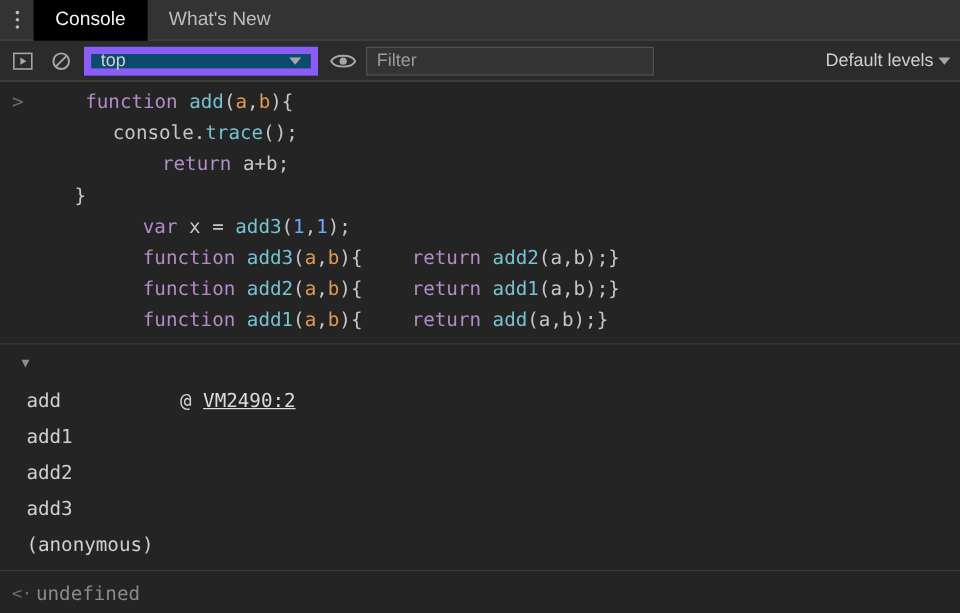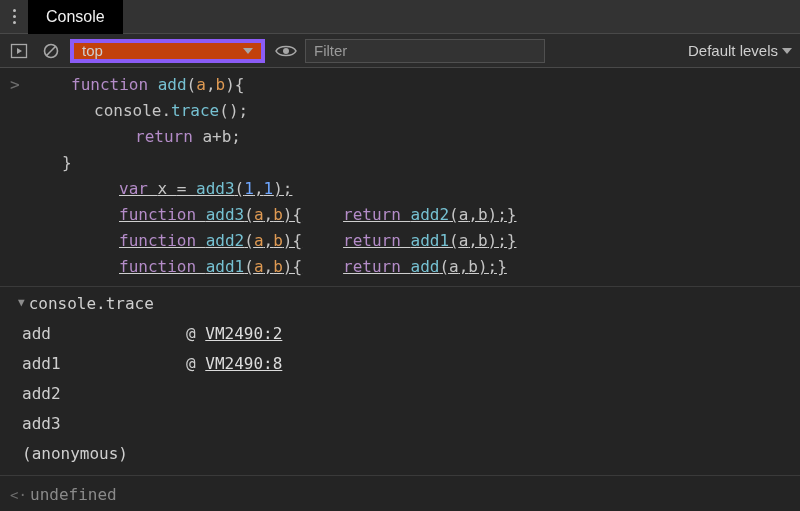--- a/index.html
+++ b/index.html
@@ -51,22 +51,22 @@
     gap: 6px;
   }
   .icon-box {
     width: 26px; height: 26px;
     display: flex; align-items: center; justify-content: center;
     cursor: pointer;
   }
   .context-select {
     flex: 0 0 195px;
     height: 24px;
-    background: #c2410c;
-    border: 4px solid #8b5cf6;
+    background: #0c4a6e;
+    border: 6px solid #8b5cf6;
     display: flex; align-items: center; justify-content: space-between;
     padding: 0 8px;
     font-size: 15px;
     color: #cfcfcf;
     cursor: pointer;
   }
   .eye-box { margin-left: 2px; }
   .filter-input {
     flex: 0 0 240px;
     height: 24px;
@@ -111,49 +111,52 @@
   .brk  { color: #c5c5c5; }
   .par  { color: #df9a53; }           
   .id   { color: #c5c5c5; }
   .prop { color: #76c1d2; }
   .num  { color: #6fa7ff; }
   .op   { color: #c5c5c5; }
 
   .code-line { padding-left: 0; }
   .code-line.ind1 { padding-left: 64px; }
   .code-line.ind2 { padding-left: 32px; }
-  .code-line.ind-sub { padding-left: 48px; text-decoration: underline; }
+  .code-line.ind-sub { padding-left: 48px; }
 
   
   .trace-block { padding: 2px 6px 6px 18px; border-bottom: 1px solid #3a3a3a; font-family: Menlo, Consolas, monospace; font-size:16px; line-height:30px;}
   .trace-head { display:flex; align-items:center; color:#cfcfcf; }
   .tri { display:inline-block; margin-right:4px; color:#8d8d8d; font-size:11px; transform: translateY(-1px);}
   .trace-table { margin-left: 4px; }
   .trace-row { display:flex; }
   .trace-fn { width: 128px; color:#cfcfcf;}
-  .trace-at { color:#cfcfcf;margin-left:36px; }
+  .trace-at { color:#cfcfcf; }
   .trace-link { color:#dcdcdc; text-decoration: underline; cursor:pointer;}
 
   
   .ret-row { display:flex; padding: 6px 6px 6px 10px; font-family: Menlo, Consolas, monospace; font-size:16px; color:#8a8a8a; border-bottom:1px solid #3a3a3a;}
   .ret-row .gutter { color:#6e6e6e; font-size:14px; }
 
   svg { display:block; }
 </style>
 </head>
 <body>
 
 <div class="tabs">
   <div class="kebab">
     <span></span>
       <span></span>
       <span></span>
   </div>
   <div class="tab active">
     <span>Console</span>
+  </div>
+  <div class="tab">
+    <span>What's New</span>
   </div>
 </div>
 
 <div class="toolbar">
   <div class="icon-box">
     <svg width="18" height="18" viewBox="0 0 18 18">
       <rect x="1.5" y="2.5" width="15" height="13" fill="none" stroke="#a7a7a7" stroke-width="1.3"></rect>
       <polygon points="7,6 7,12 12,9" fill="#a7a7a7"></polygon>
     </svg>
   </div>
@@ -190,30 +193,28 @@
 <div class="console">
 
   <div class="msg-row">
     <div class="gutter">&gt;</div>
     <div class="msg-body" id="code-body"><div class="code-line "><span class="kw">function </span><span class="fn">add</span><span class="brk">(</span><span class="par">a</span><span class="brk">,</span><span class="par">b</span><span class="brk">){</span></div><div class="code-line ind1"><span class="id">console</span><span class="op">.</span><span class="prop">trace</span><span class="brk">();</span></div><div class="code-line ind1"><span class="kw">return </span><span class="id">a</span><span class="op">+</span><span class="id">b</span><span class="brk">;</span></div><div class="code-line ind2"><span class="brk">}</span></div><div class="code-line ind-sub"><span class="kw">var </span><span class="id">x </span><span class="op">= </span><span class="fn">add3</span><span class="brk">(</span><span class="num">1</span><span class="brk">,</span><span class="num">1</span><span class="brk">);</span></div><div class="code-line ind-sub"><span class="kw">function </span><span class="fn">add3</span><span class="brk">(</span><span class="par">a</span><span class="brk">,</span><span class="par">b</span><span class="brk">){</span><span class="kw">return </span><span class="fn">add2</span><span class="brk">(</span><span class="id">a</span><span class="brk">,</span><span class="id">b</span><span class="brk">);}</span></div><div class="code-line ind-sub"><span class="kw">function </span><span class="fn">add2</span><span class="brk">(</span><span class="par">a</span><span class="brk">,</span><span class="par">b</span><span class="brk">){</span><span class="kw">return </span><span class="fn">add1</span><span class="brk">(</span><span class="id">a</span><span class="brk">,</span><span class="id">b</span><span class="brk">);}</span></div><div class="code-line ind-sub"><span class="kw">function </span><span class="fn">add1</span><span class="brk">(</span><span class="par">a</span><span class="brk">,</span><span class="par">b</span><span class="brk">){</span><span class="kw">return </span><span class="fn">add</span><span class="brk">(</span><span class="id">a</span><span class="brk">,</span><span class="id">b</span><span class="brk">);}</span></div></div>
   </div>
 
   <div class="trace-block">
     <div class="trace-head">
       <span class="tri">▼</span>
-      <span>console.trace</span>
     </div>
     <div class="trace-table" id="trace-table">
         <div class="trace-row">
           <div class="trace-fn">add</div>
           <div class="trace-at">@ <span class="trace-link">VM2490:2</span></div>
         </div>
         <div class="trace-row">
           <div class="trace-fn">add1</div>
-          <div class="trace-at">@ <span class="trace-link">VM2490:8</span></div>
         </div>
         <div class="trace-row">
           <div class="trace-fn">add2</div>
         </div>
         <div class="trace-row">
           <div class="trace-fn">add3</div>
         </div>
         <div class="trace-row">
           <div class="trace-fn">(anonymous)</div>
         </div>

